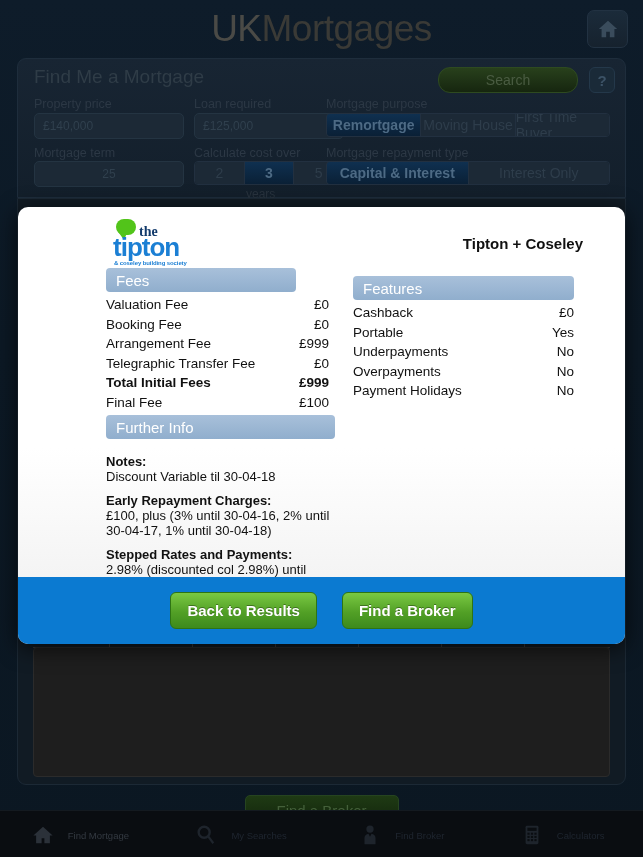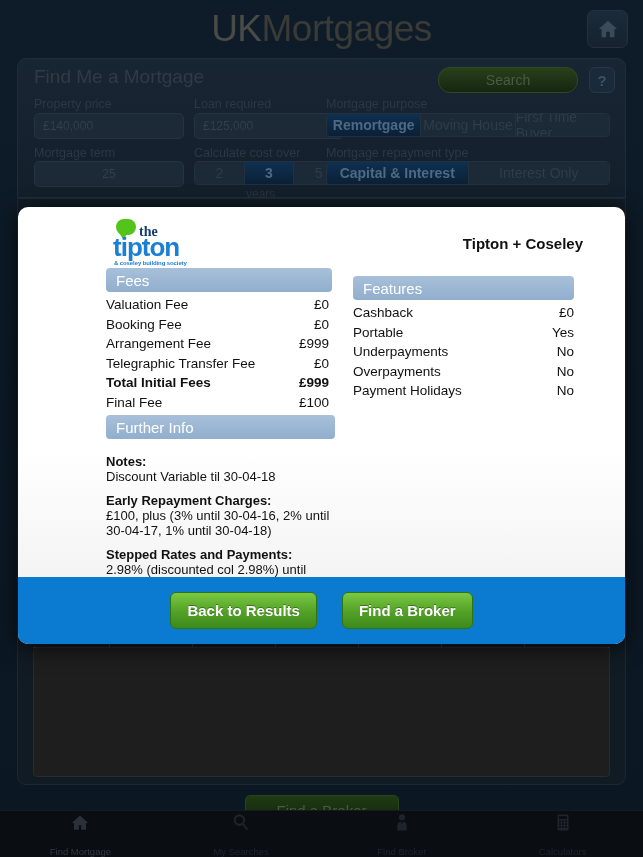--- a/index.html
+++ b/index.html
@@ -124,21 +124,21 @@
     text-align:center; font-size:13px; color:#1e1e1e;
   }
 
   
   .tabbar {
     position:absolute; left:0; right:0; bottom:0; height:47px;
     background:#0a0d11; border-top:1px solid #141a20;
     display:flex;
   }
   .tab {
-    flex:1; display:flex; flex-direction:column;
+    flex:1; display:flex; flex-direction:row;
     align-items:center; justify-content:center; gap:14px;
     padding-top:2px;
   }
   .tab svg { width:22px; height:22px; }
   .tab span { font-size:9.5px; color:#1f2630; }
   .tab.active span { color:#343a42; }
 
   
   .modal {
     position:absolute; left:18px; top:207px; width:607px; height:437px;
@@ -334,21 +334,21 @@
 
       <div class="logo">
         <div class="bubble"></div>
         <div class="the">the</div>
         <div class="tipton">tipton</div>
         <div class="tag">&amp; coseley building society</div>
       </div>
 
       <div class="lender-name">Tipton + Coseley</div>
 
-      <div class="sec-head" style="left:88px; top:61px; width:226px;">Fees</div>
+      <div class="sec-head" style="left:88px; top:61px; width:190px;">Fees</div>
       <div class="kv" style="left:88px; top:88px; width:223px;">
         <div class="row">
             <span>Valuation Fee</span>
             <span>£0</span>
           </div>
         <div class="row">
             <span>Booking Fee</span>
             <span>£0</span>
           </div>
         <div class="row">

